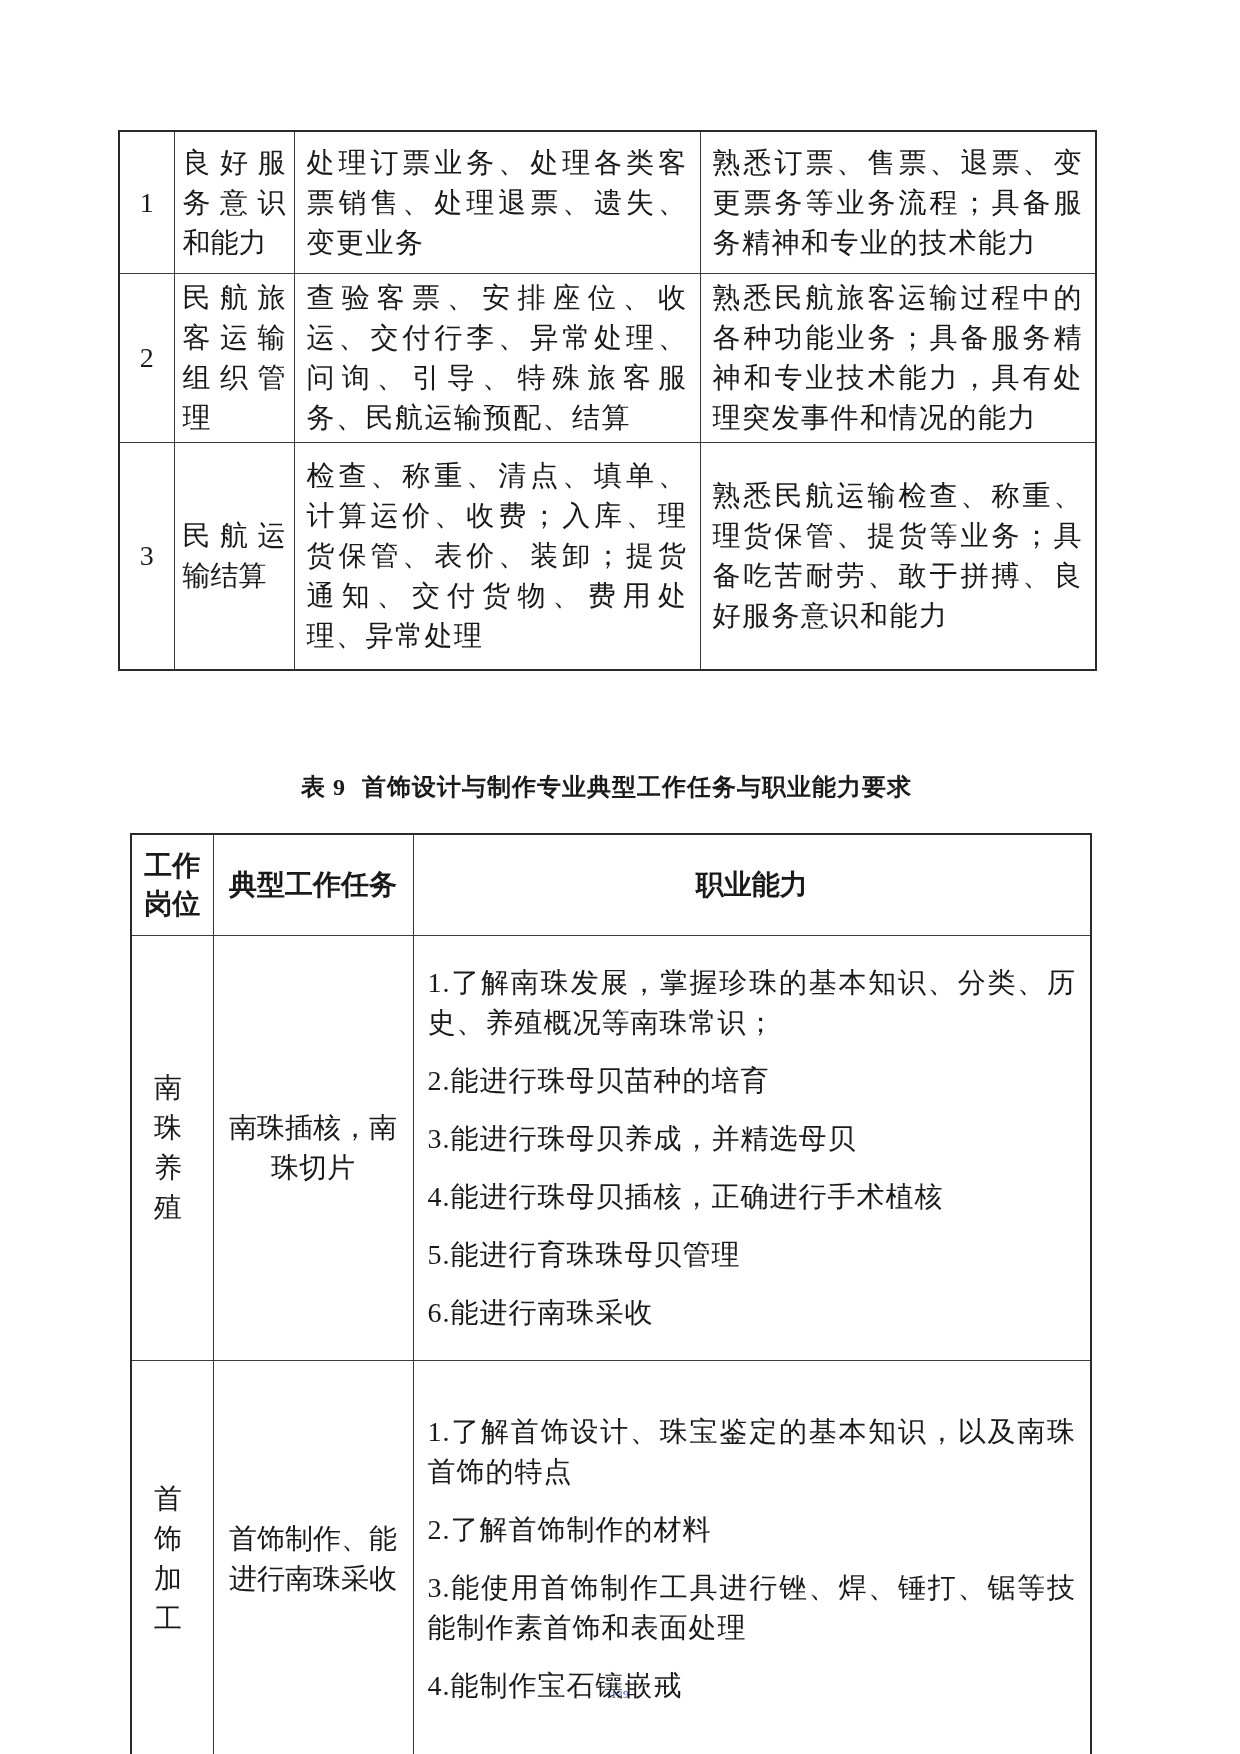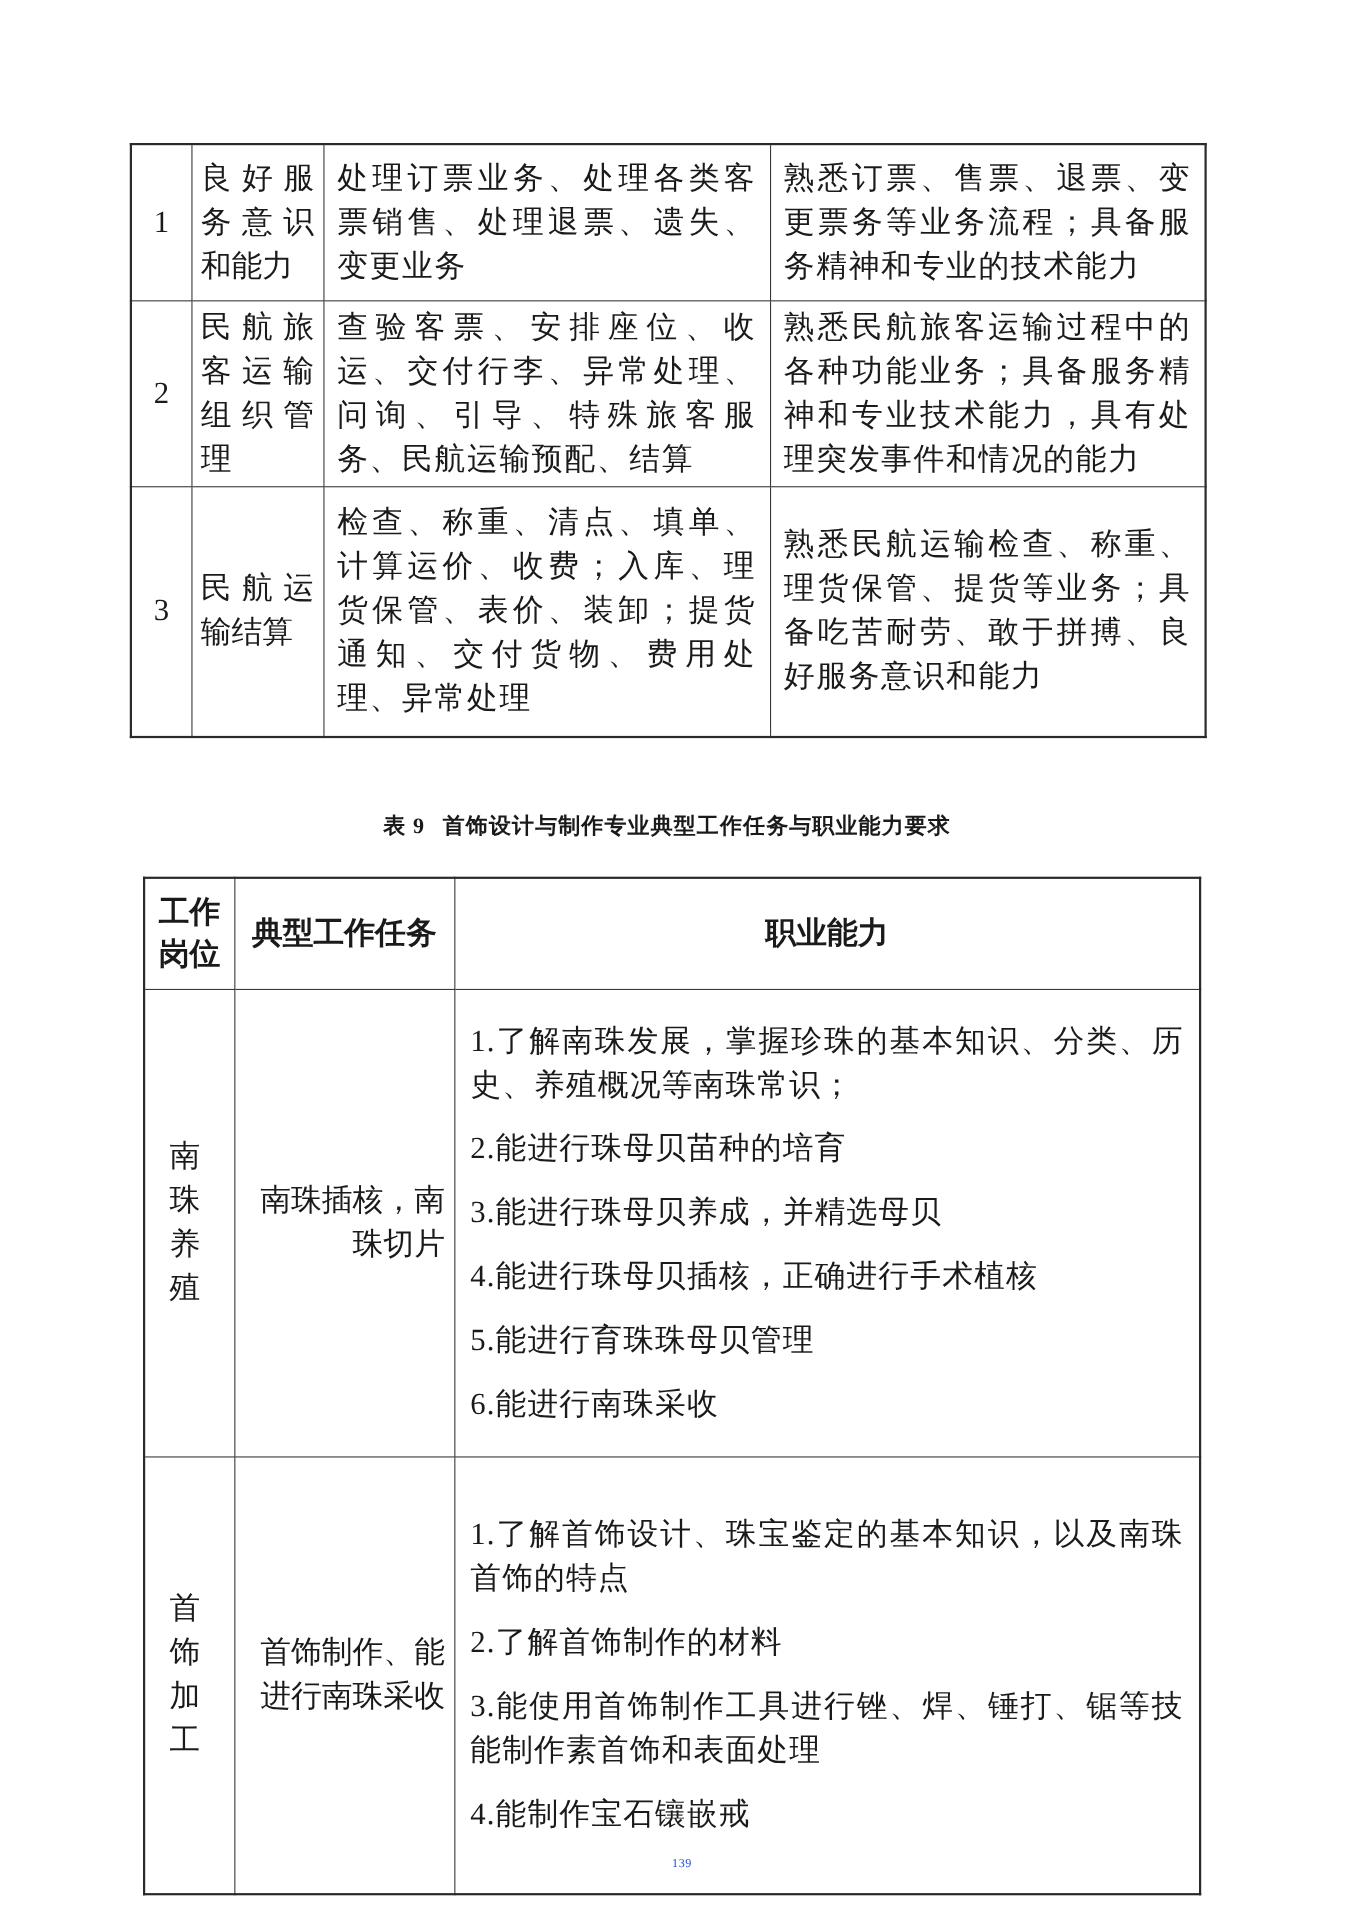--- a/index.html
+++ b/index.html
@@ -46,24 +46,24 @@
   .t1 .task, .t1 .abil {
     text-align: justify;
     text-justify: inter-ideograph;
     letter-spacing: 1.5px;
   }
   .t1 .r1 td { height: 133px; }
   .t1 .r2 td { height: 128px; }
   .t1 .r3 td { height: 218px; }
   
   .caption {
-    margin: 64px 0 30px 0;
+    margin: 100px 0 30px 0;
     text-align: center;
     font-weight: bold;
-    font-size: 20px;
+    font-size: 24px;
     line-height: 32px;
     letter-spacing: 1px;
   }
   .caption .prefix { margin-right: 16px; }
   
   .t2 { width: 960px; margin-left: 12px; }
   .t2 col.c-post { width: 82px; }
   .t2 col.c-task { width: 200px; }
   .t2 col.c-abil { width: 678px; }
   .t2 th {
@@ -71,21 +71,21 @@
     text-align: center;
     height: 92px;
     line-height: 38px;
     padding: 4px 8px;
   }
   .t2 .post {
     text-align: justify;
     text-justify: inter-ideograph;
     padding: 0 22px;
   }
-  .t2 .task { text-align: right; padding: 0 8px; letter-spacing: 0; }
+  .t2 .task { text-align: center; padding: 0 8px; letter-spacing: 0; }
   .t2 .abil { padding: 10px 14px; letter-spacing: 1px; }
   .t2 .abil p {
     margin: 0 0 18px 0;
     text-align: justify;
     text-justify: inter-ideograph;
     line-height: 40px;
   }
   .t2 .abil p:last-child { margin-bottom: 0; }
   .t2 .row-a td { height: 404px; }
   .t2 .row-b td { height: 376px; }

